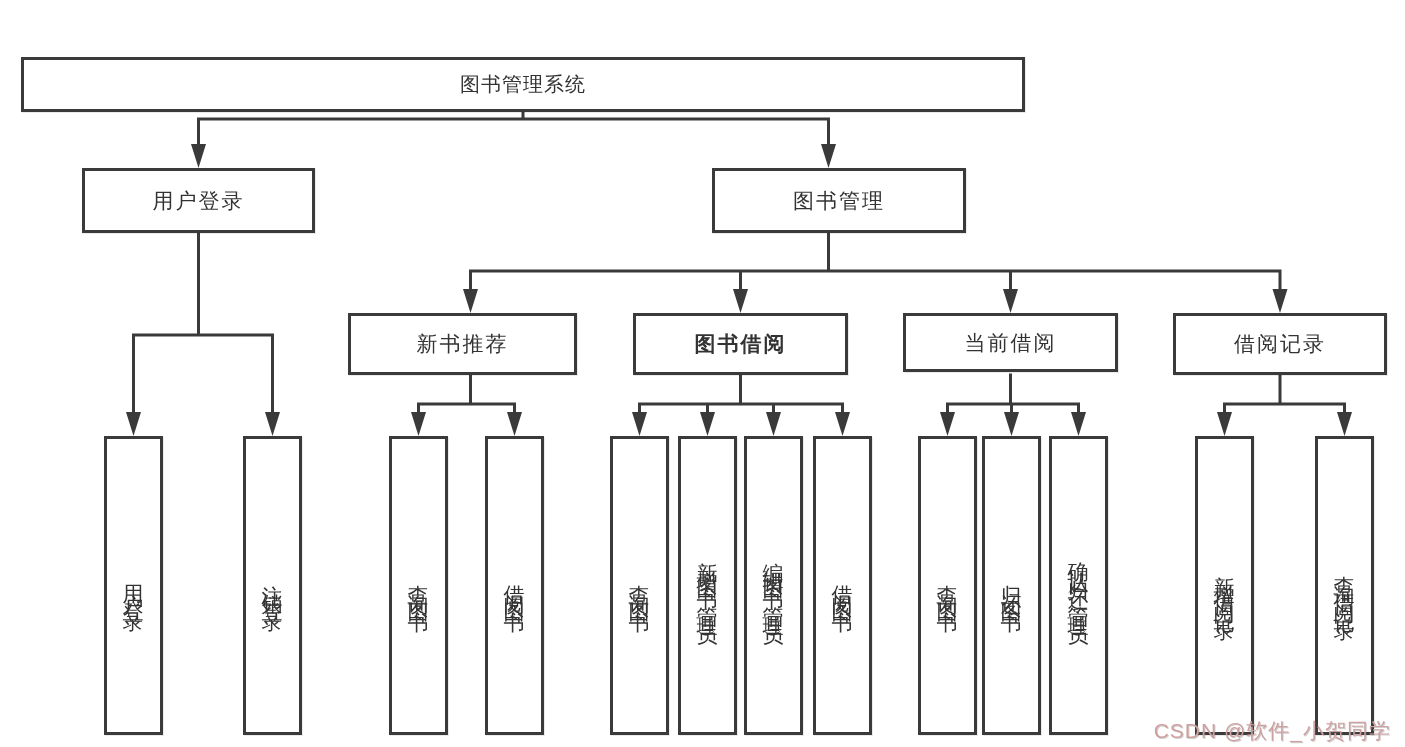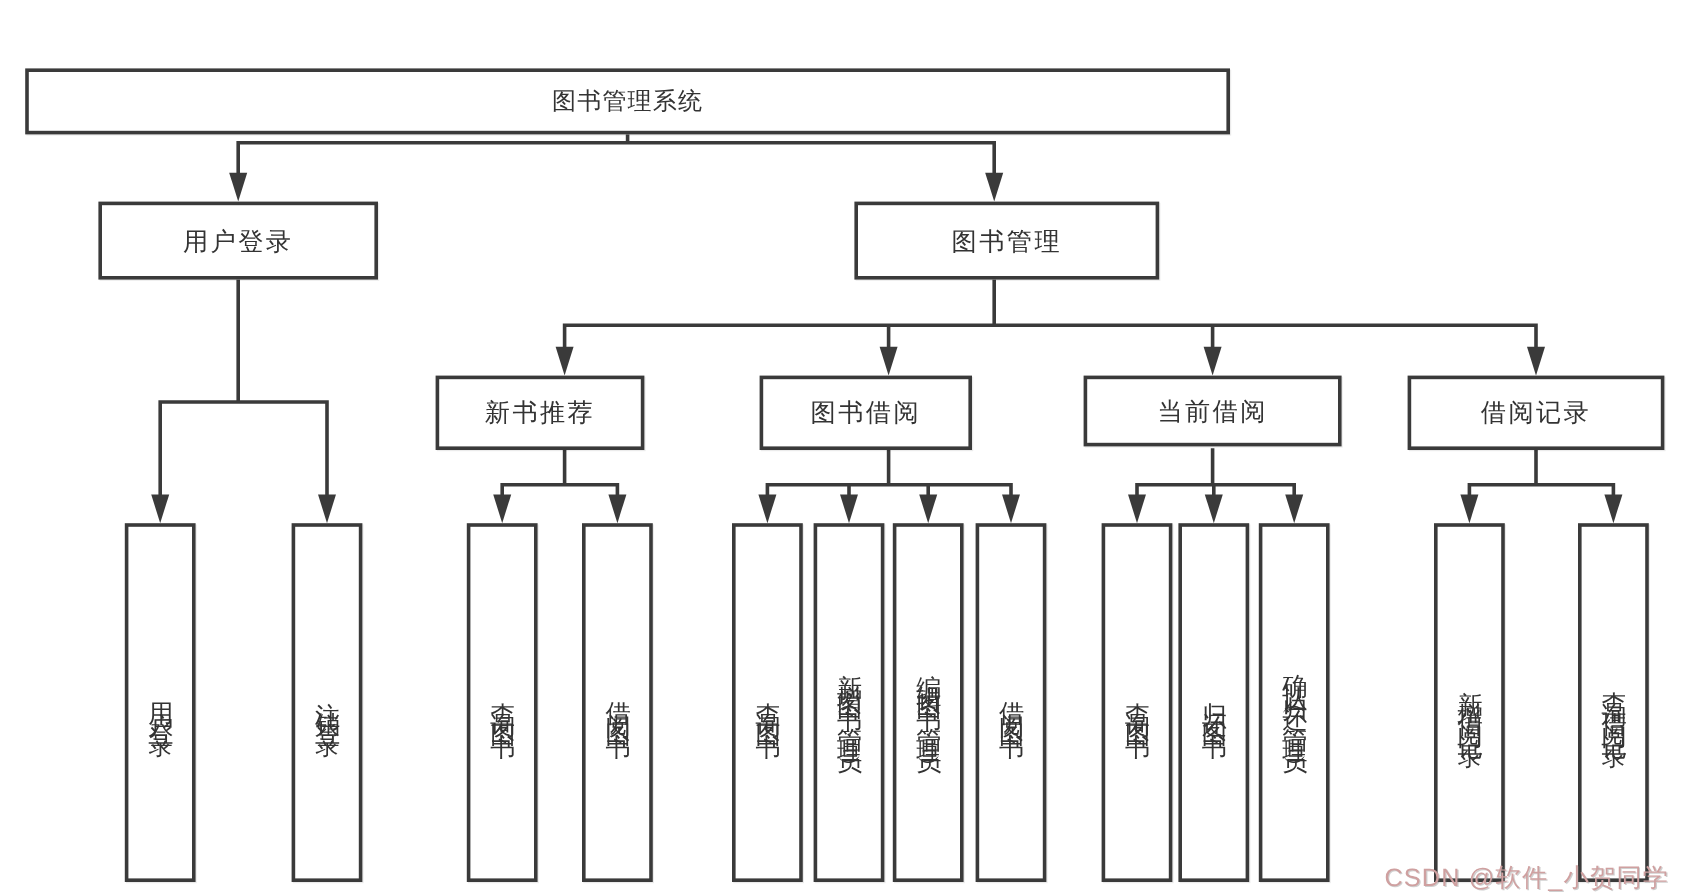--- a/index.html
+++ b/index.html
@@ -105,24 +105,24 @@
     <span class="lbl">图书管理系统</span>
   </div>
 
   <div class="node" style="left:82px;top:168px;width:233px;height:65px;">
     <span class="lbl">用户登录</span>
   </div>
   <div class="node" style="left:712px;top:168px;width:254px;height:65px;">
     <span class="lbl">图书管理</span>
   </div>
 
-  <div class="node" style="left:363px;top:313px;width:174px;height:62px;">
+  <div class="node" style="left:348px;top:313px;width:229px;height:62px;">
     <span class="lbl">新书推荐</span>
   </div>
-  <div class="node" style="left:633px;top:313px;width:177px;height:62px;">
+  <div class="node" style="left:633px;top:313px;width:215px;height:62px;font-weight:bold;">
     <span class="lbl">图书借阅</span>
   </div>
   <div class="node" style="left:903px;top:313px;width:215px;height:59px;">
     <span class="lbl">当前借阅</span>
   </div>
   <div class="node" style="left:1173px;top:313px;width:214px;height:62px;">
     <span class="lbl">借阅记录</span>
   </div>
 
   <div class="leaf" style="left:104px;">

